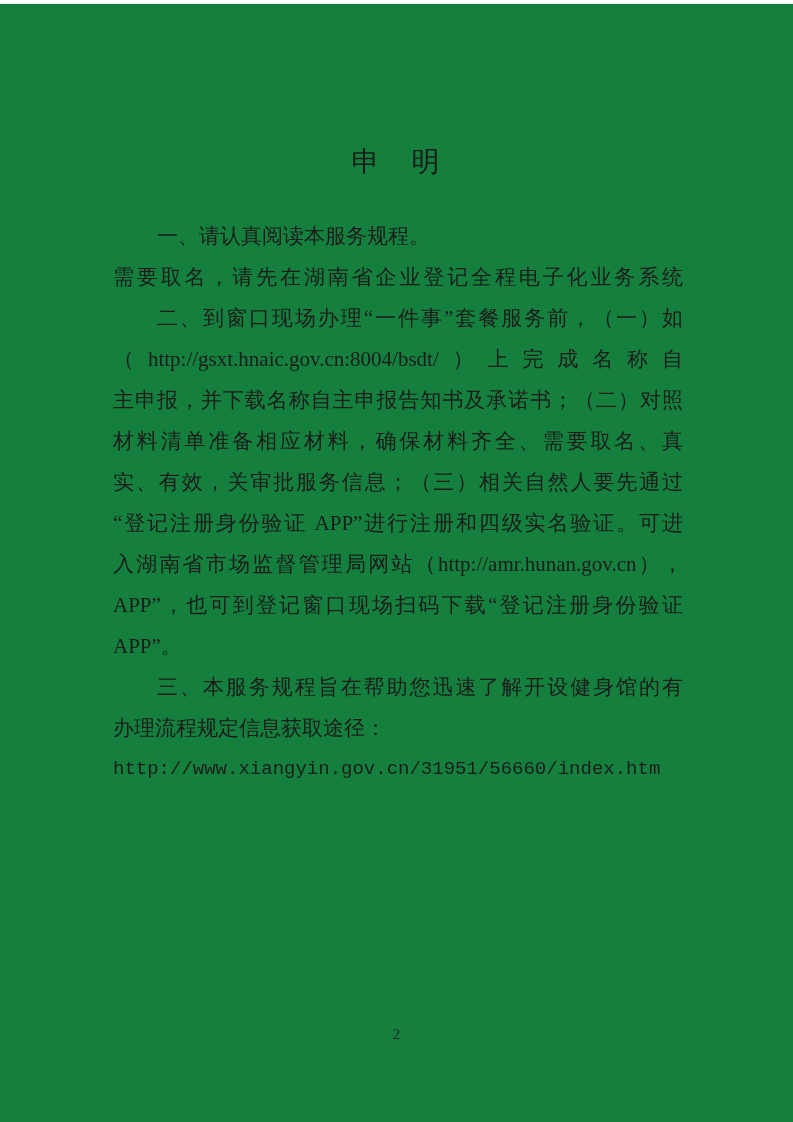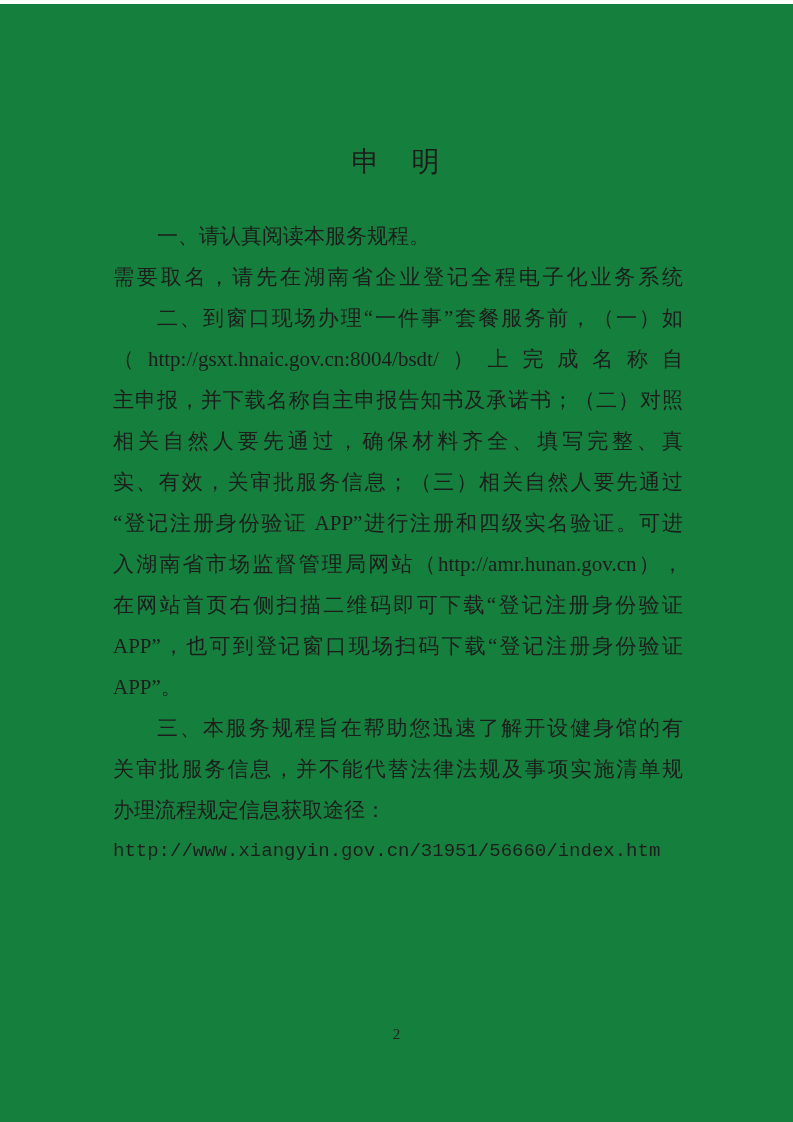--- a/index.html
+++ b/index.html
@@ -62,28 +62,26 @@
 <div class="page">
 
   <div class="doc-title">申　明</div>
 
   <div class="body-text">
     <div class="line indent">一、请认真阅读本服务规程。</div>
     <div class="line j">需要取名，请先在湖南省企业登记全程电子化业务系统</div>
     <div class="line indent j">二、到窗口现场办理“一件事”套餐服务前，（一）如</div>
     <div class="line j">（http://gsxt.hnaic.gov.cn:8004/bsdt/）上完成名称自</div>
     <div class="line j">主申报，并下载名称自主申报告知书及承诺书；（二）对照</div>
-    <div class="line j">相关自然人要先通过，确保材料齐全、填写完整、真</div>
+    <div class="line j">材料清单准备相应材料，确保材料齐全、需要取名、真</div>
     <div class="line j">实、有效，关审批服务信息；（三）相关自然人要先通过</div>
     <div class="line j">“登记注册身份验证 APP”进行注册和四级实名验证。可进</div>
     <div class="line j">入湖南省市场监督管理局网站（http://amr.hunan.gov.cn），</div>
-    <div class="line j">在网站首页右侧扫描二维码即可下载“登记注册身份验证</div>
     <div class="line j">APP”，也可到登记窗口现场扫码下载“登记注册身份验证</div>
     <div class="line">APP”。</div>
     <div class="line indent j">三、本服务规程旨在帮助您迅速了解开设健身馆的有</div>
-    <div class="line j">关审批服务信息，并不能代替法律法规及事项实施清单规</div>
     <div class="line">办理流程规定信息获取途径：</div>
     <div class="line url">http://www.xiangyin.gov.cn/31951/56660/index.htm</div>
   </div>
 
   <div class="page-number">2</div>
 
 </div>
 
 </body></html>

